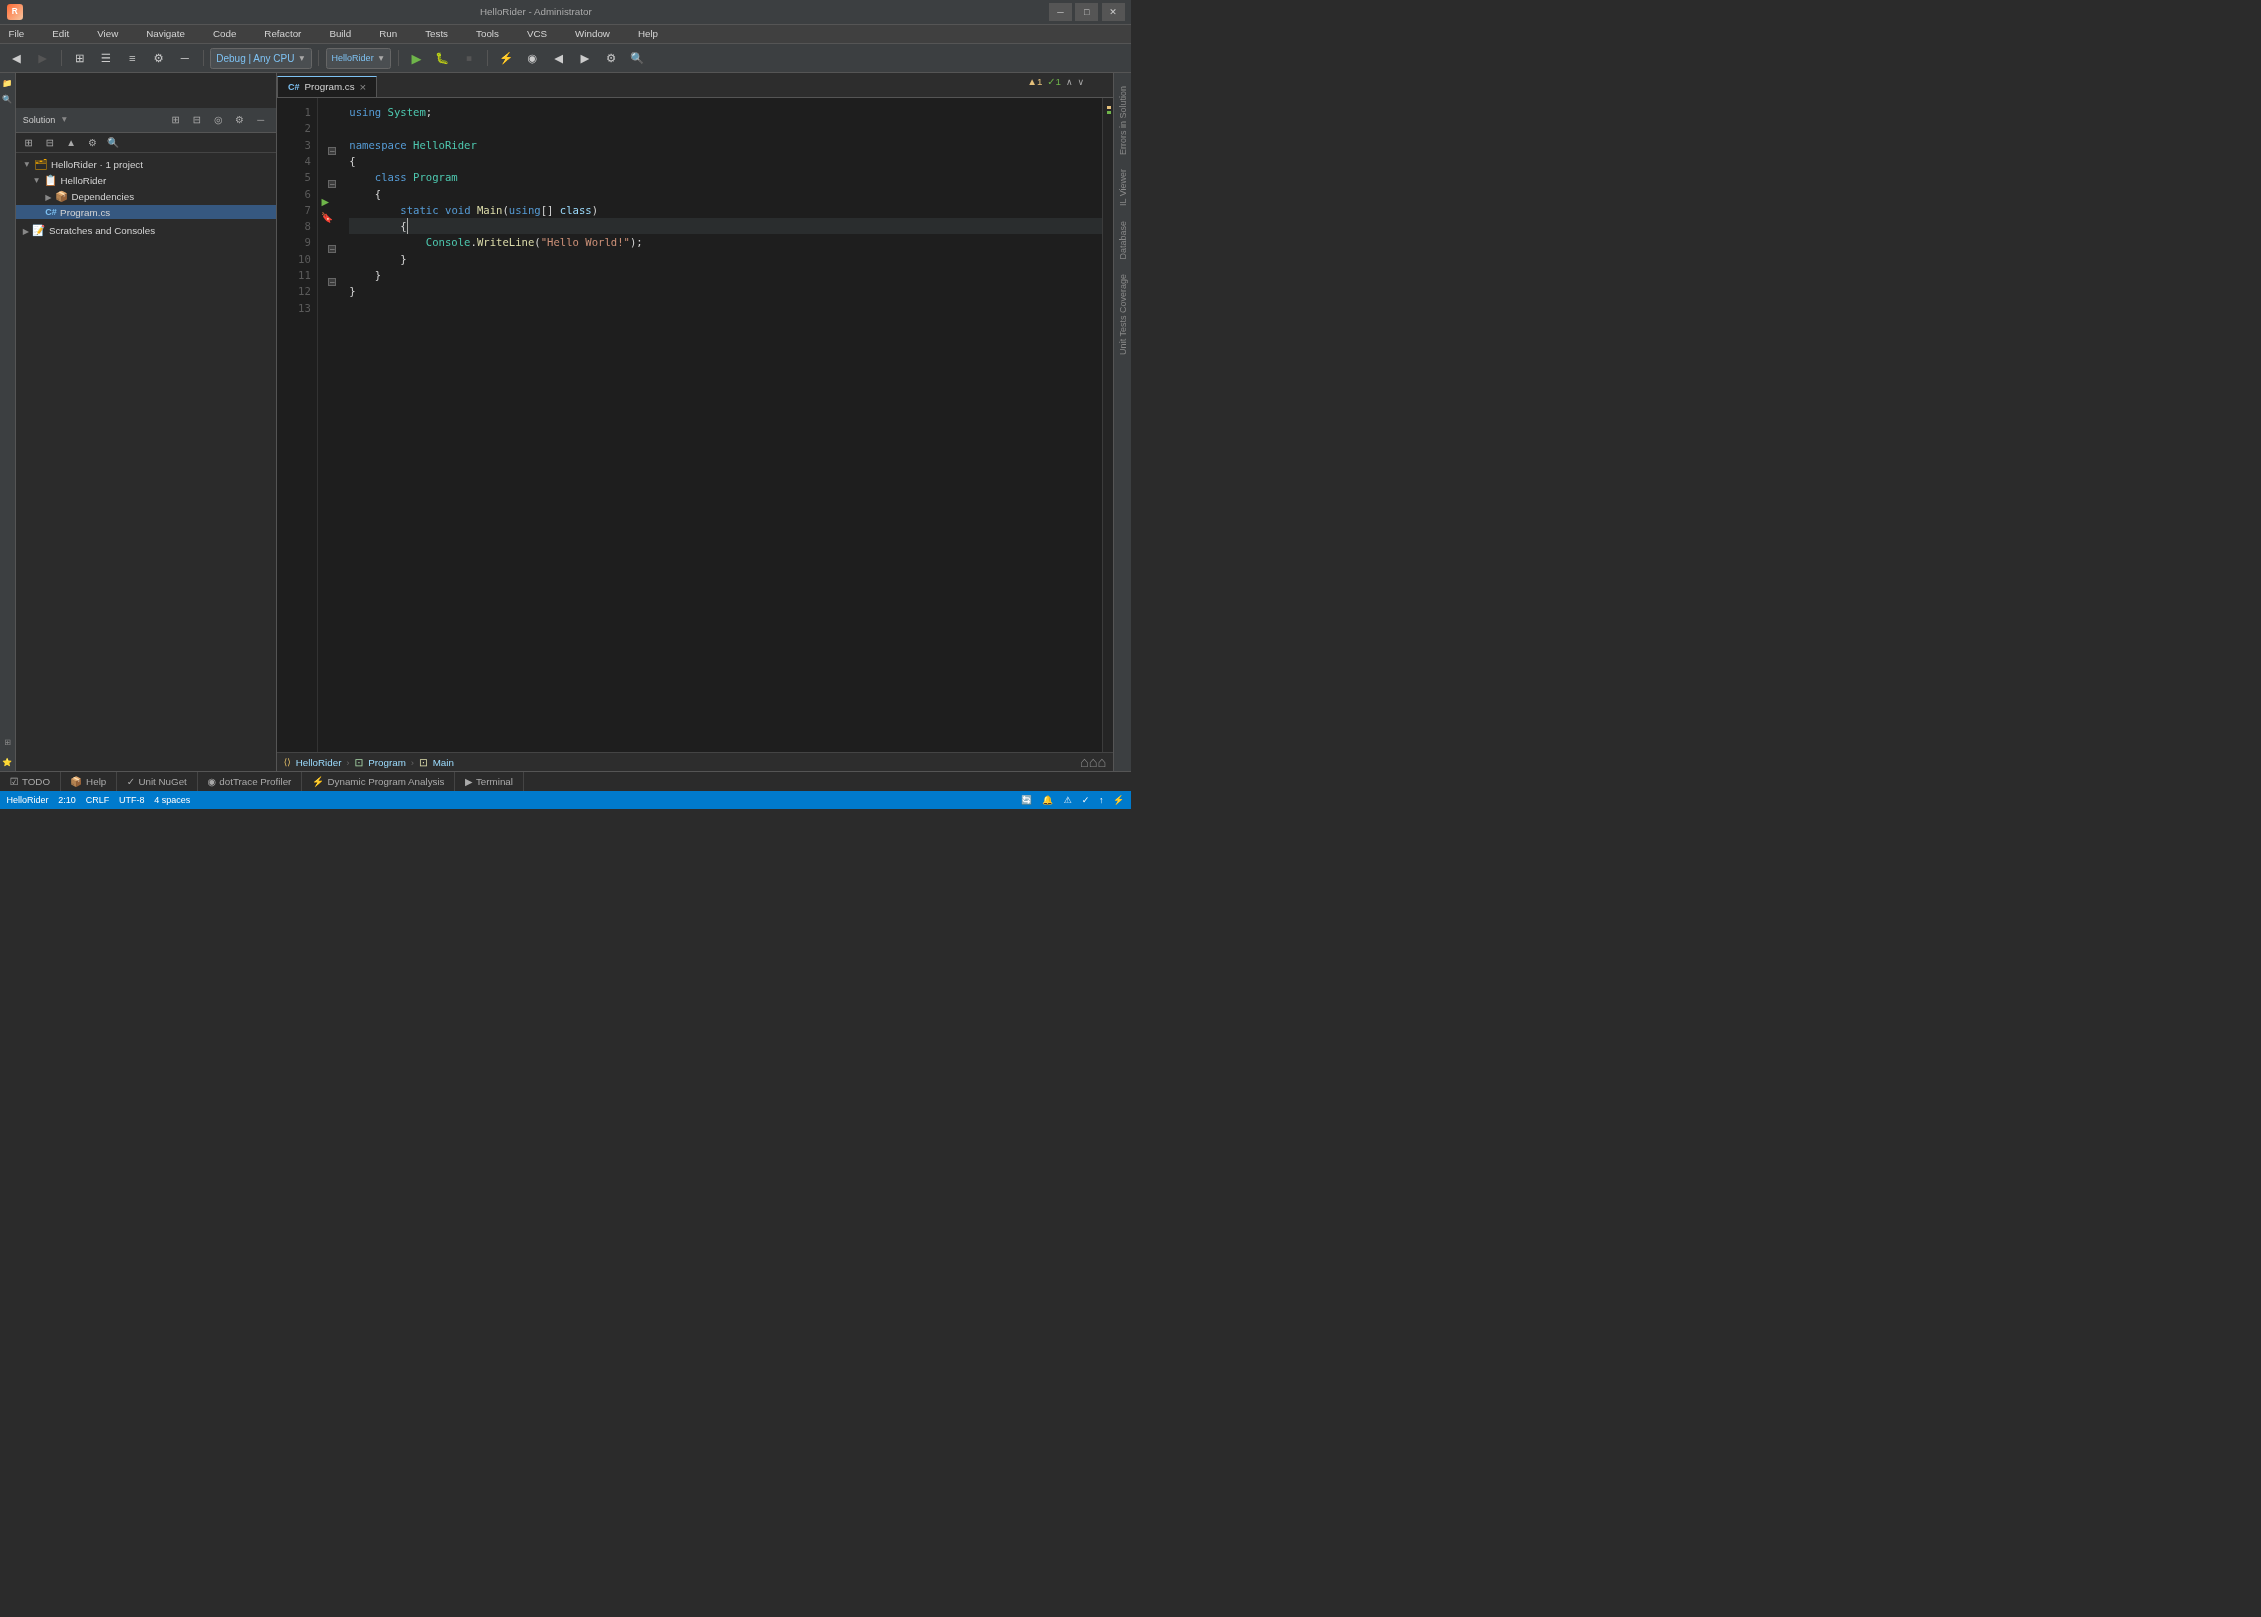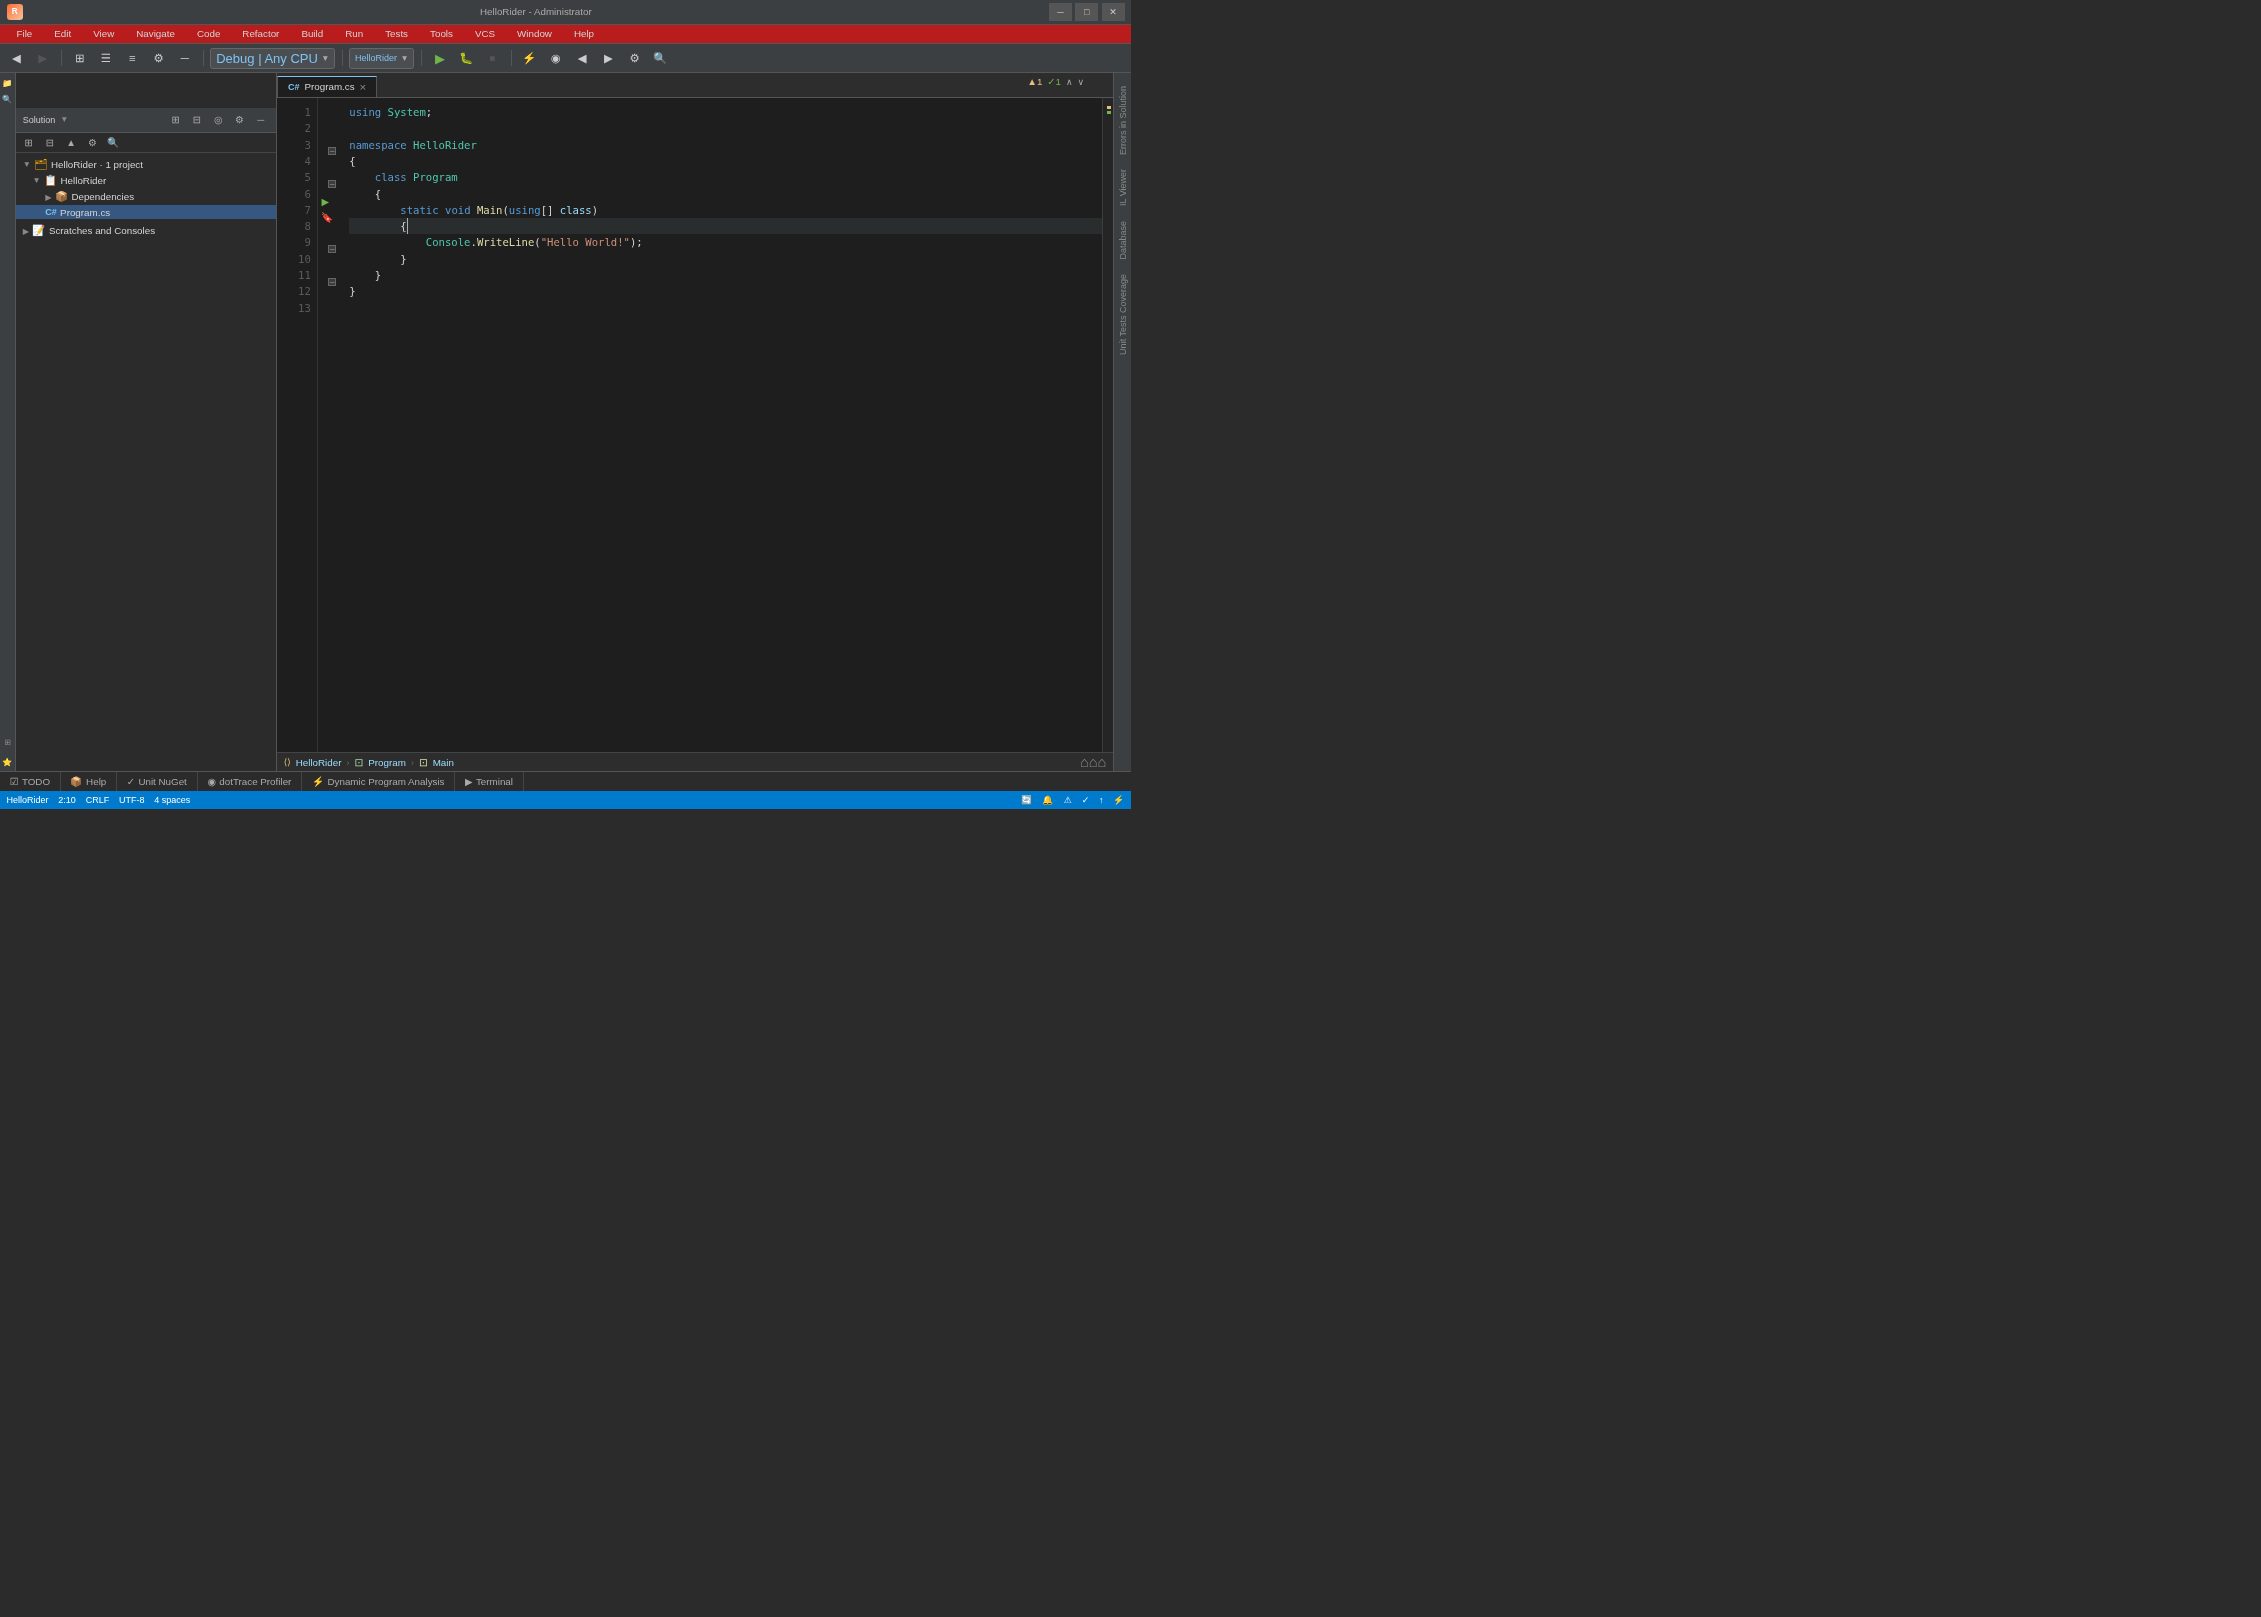--- a/index.html
+++ b/index.html
@@ -37,27 +37,27 @@
     .rider-logo {
       width: 16.3px; height: 16.3px;
       background: linear-gradient(135deg, #ff6b35, #f7c59f);
       border-radius: 3.3px;
       display: flex; align-items: center; justify-content: center;
       font-size: 8.2px; font-weight: bold; color: #fff;
     }
 
     
     #menu-bar {
-      background: #b91c1c;
+      background: #404040;
       height: 19.6px;
       display: flex;
       align-items: center;
-      padding: 0 10px;
+      padding: 0 2px;
       border-bottom: 0.8px solid #555;
-      gap: 9px;
+      gap: 15px;
     }
     .menu-item {
       padding: 1.6px 6.5px;
       cursor: pointer;
       font-size: 9.8px;
       color: #d4d4d4;
       border-radius: 1.6px;
     }
 
     
@@ -354,21 +354,21 @@
   <button class="toolbar-btn" title="Back">◀</button>
   <button class="toolbar-btn" title="Forward" style="color:#555">▶</button>
   <div class="toolbar-sep"></div>
   <button class="toolbar-btn">⊞</button>
   <button class="toolbar-btn">☰</button>
   <button class="toolbar-btn">≡</button>
   <button class="toolbar-btn">⚙</button>
   <button class="toolbar-btn">─</button>
   <div class="toolbar-sep"></div>
   <div class="toolbar-dropdown">
-    <span style="color:#7ec2f3;font-size:13px;">Debug | Any CPU</span>
+    <span style="color:#7ec2f3;font-size:10px;">Debug | Any CPU</span>
     <span style="color:#aaa;font-size:8.2px;">▼</span>
   </div>
   <div class="toolbar-sep"></div>
   <div class="toolbar-dropdown">
     <span style="color:#7ec2f3;font-size:9px;">HelloRider</span>
     <span style="color:#aaa;font-size:8.2px;">▼</span>
   </div>
   <div class="toolbar-sep"></div>
   <button class="toolbar-btn run-green" style="color:#6fb54a;font-size:13px">▶</button>
   <button class="toolbar-btn" style="color:#7ec2f3;font-size:11.4px">🐛</button>

